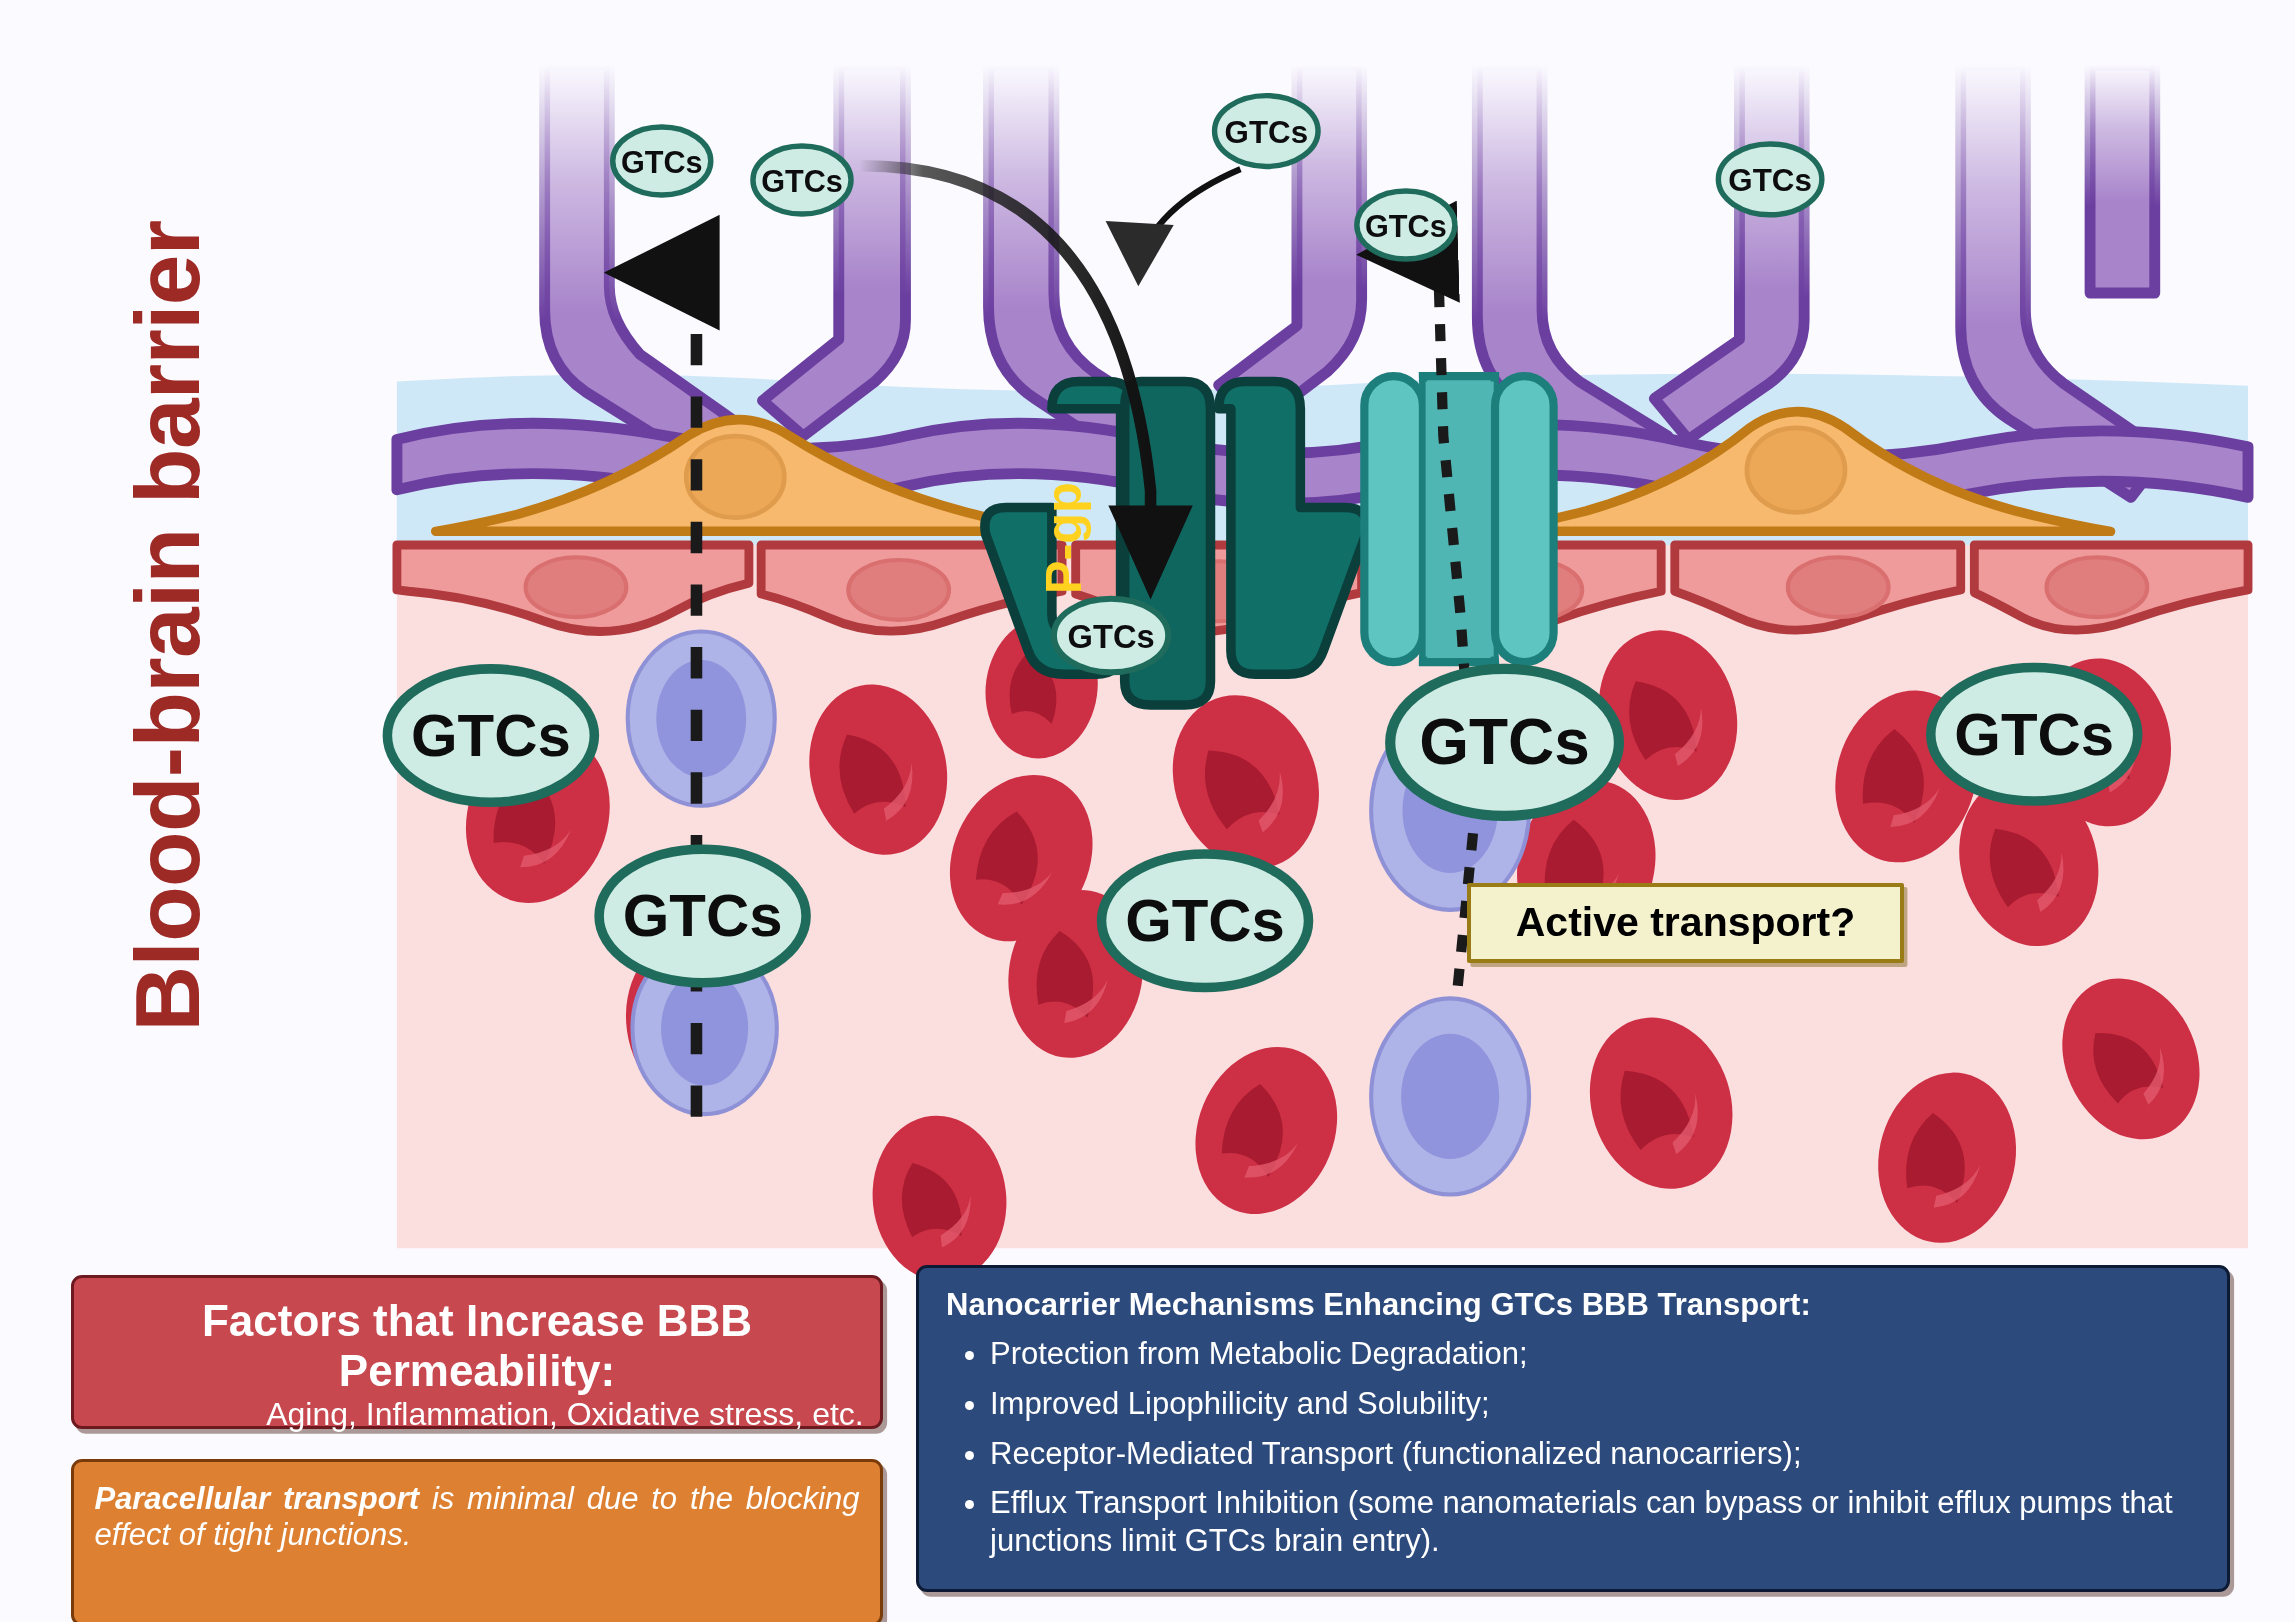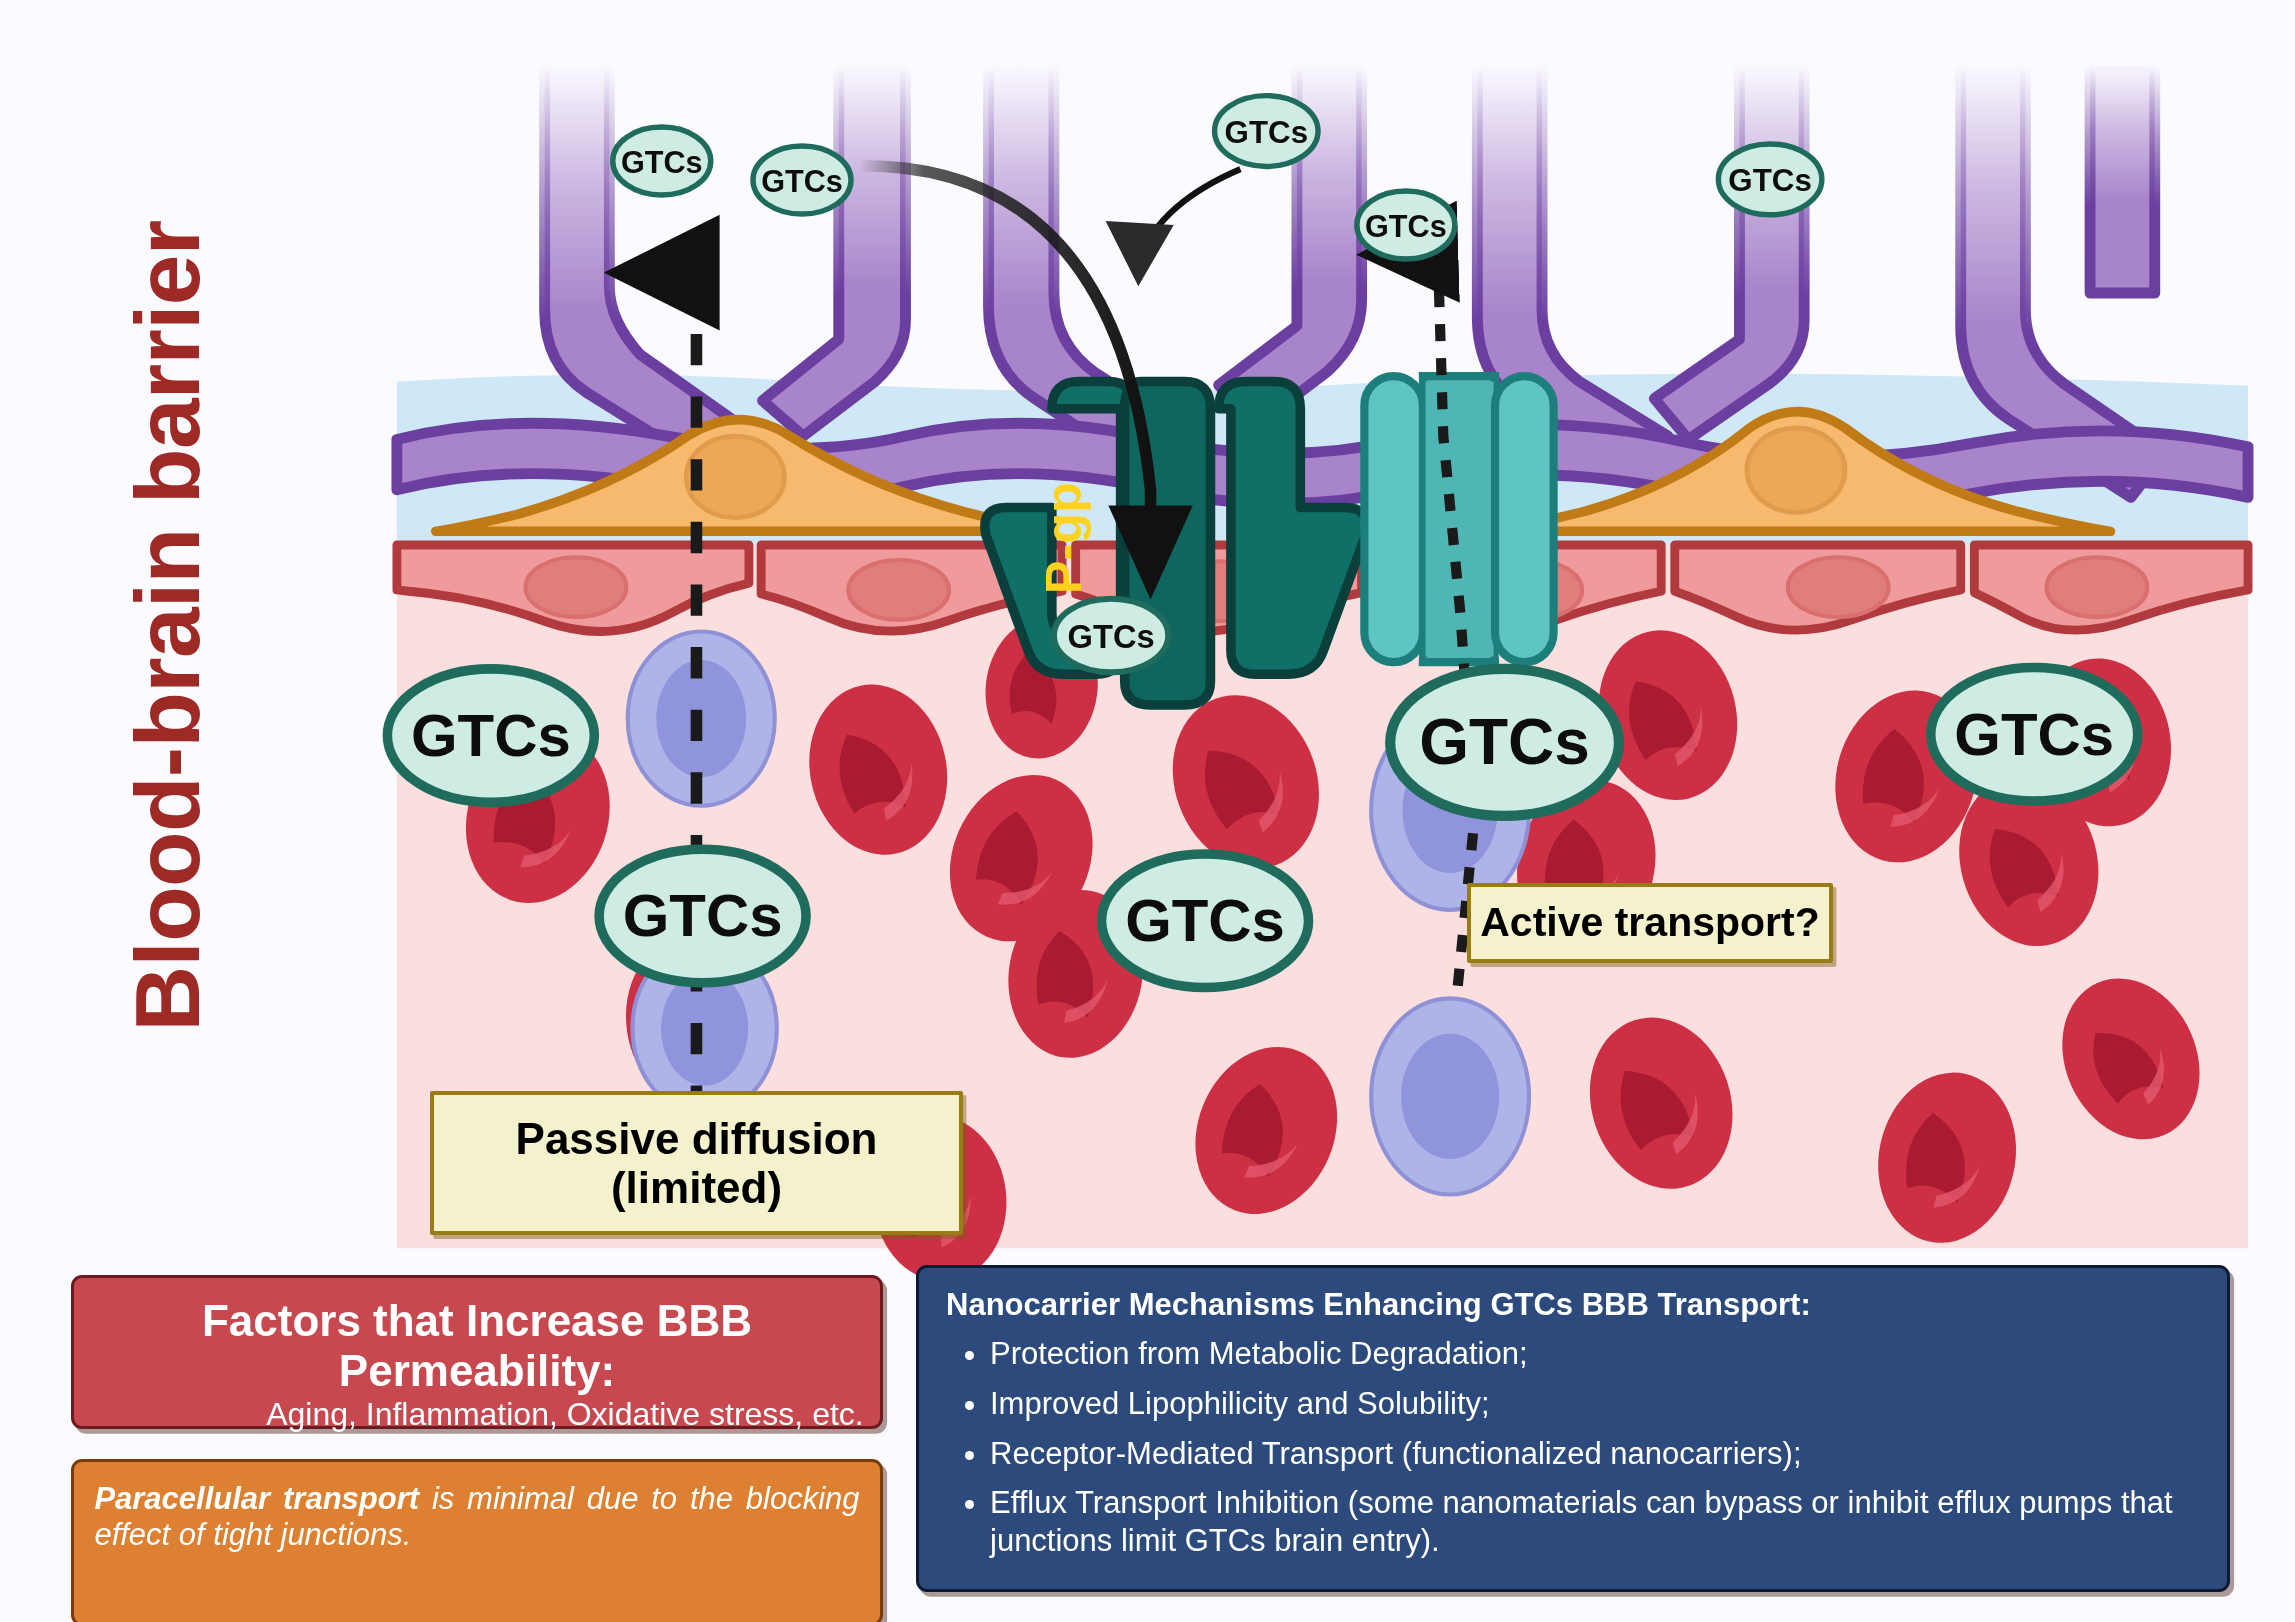--- a/index.html
+++ b/index.html
@@ -305,28 +305,22 @@
         </g>
       </g>
 
     </g>
   </svg>
 
   <div class="title-wrap">
     <div class="title-txt">Blood-brain barrier</div>
   </div>
 
-  <div class="box lbl-box" style="left:430px;top:1091px;width:533px;height:144px;font-size:44px;">
-    <div>
-      <div>Passive diffusion</div>
-      <div>(limited)</div>
-    </div>
-  </div>
-
-  <div class="box lbl-box" style="left:1467px;top:883px;width:366px;height:80px;font-size:41px;text-align:right;">
+
+  <div class="box lbl-box" style="left:1467px;top:883px;width:437px;height:80px;font-size:41px;text-align:right;">
     <span>Active transport?</span>
   </div>
 
   <div class="box legend-box legend-red" style="left:71px;top:1275px;width:812px;height:154px;padding:17.7px 16.3px;">
     <div class="l1">Factors that Increase BBB Permeability:</div>
     <div class="l2">Aging, Inflammation, Oxidative stress, etc.</div>
   </div>
 
   <div class="box legend-box legend-orange" style="left:71px;top:1459px;width:812px;height:167px;padding:19px 20.4px;font-style:italic;">
     <p>

